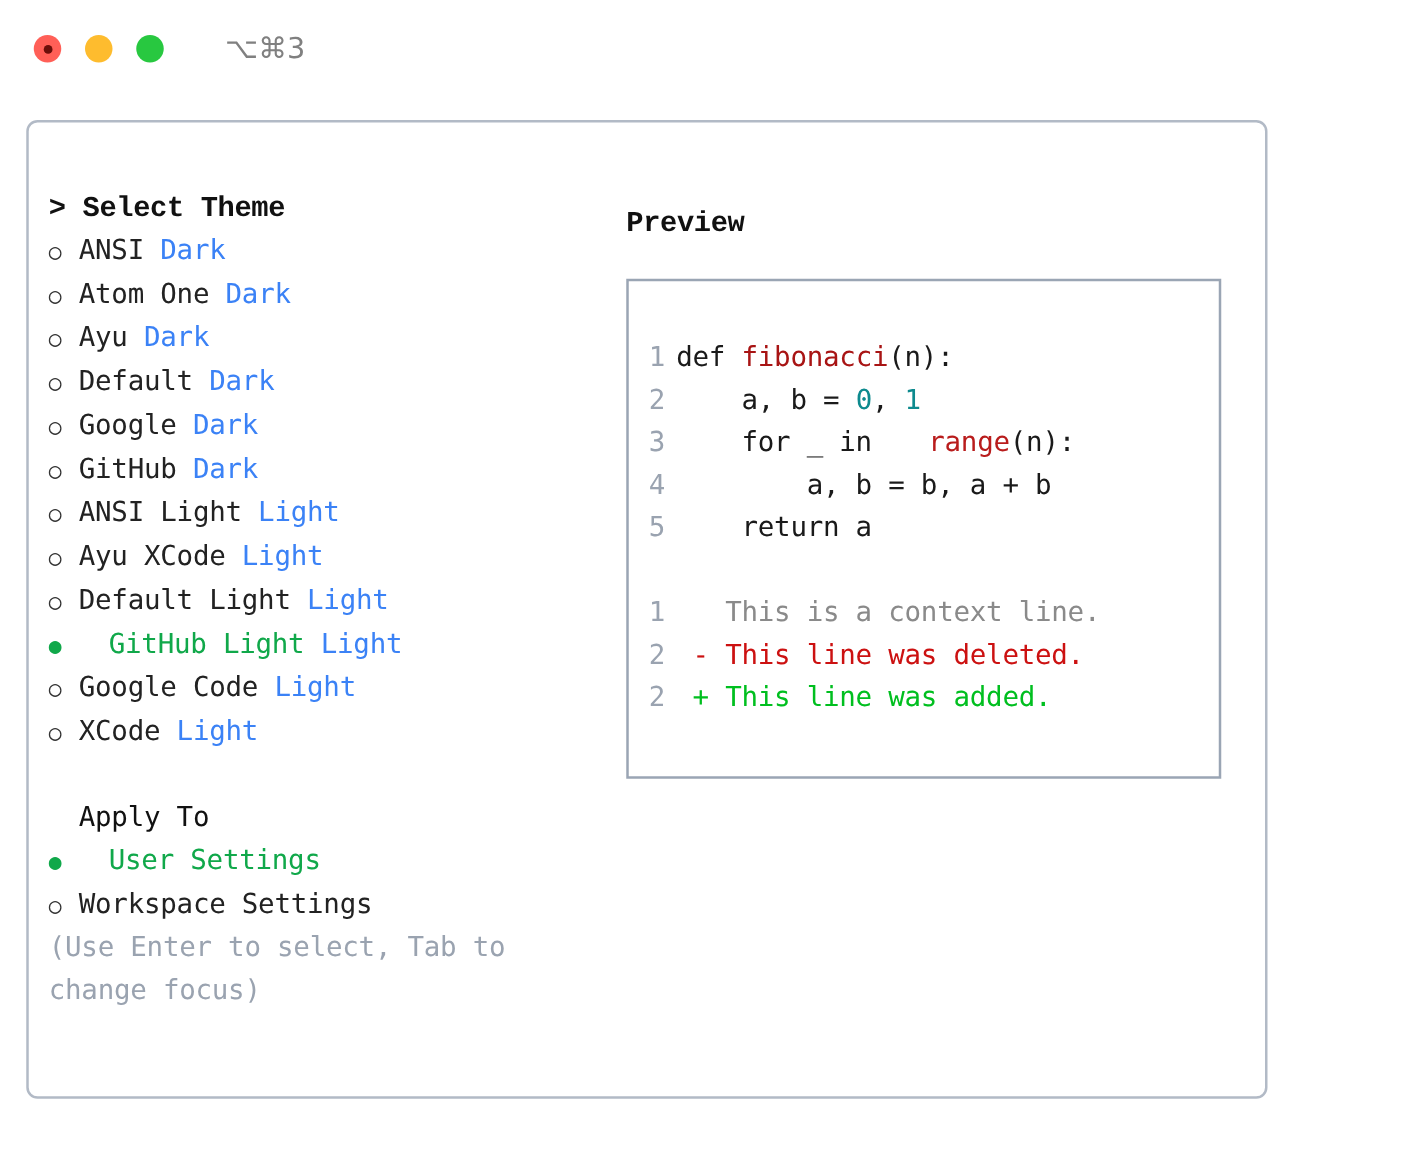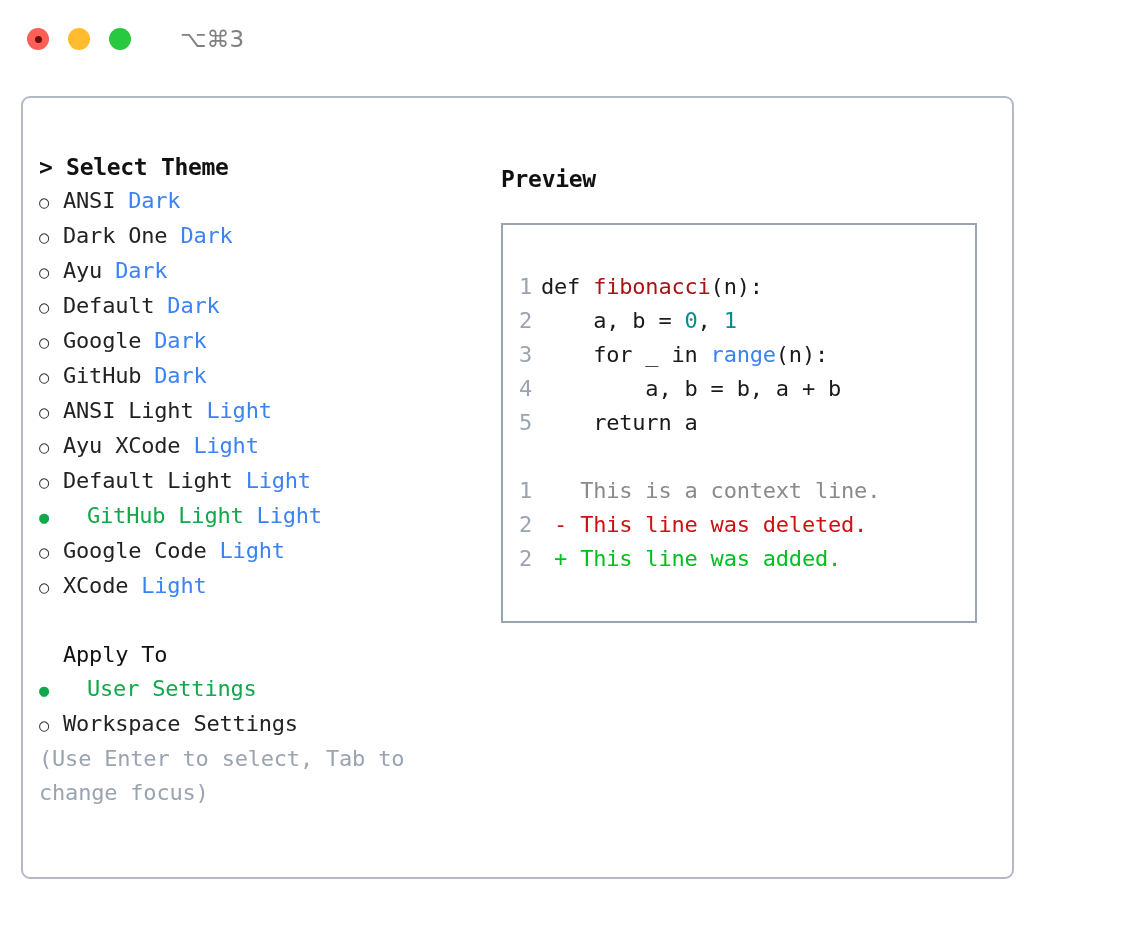--- a/index.html
+++ b/index.html
@@ -96,20 +96,21 @@
     width: 450px;
   }
 
   .section-header {
     font-size: 23px;
     font-weight: bold;
     color: #111111;
     line-height: 34px;
     white-space: pre;
     letter-spacing: -0.3px;
+    font-family: Liberation Mono, monospace;
   }
 
   .option-row {
     display: flex;
     align-items: baseline;
     line-height: 34px;
     font-size: 22px;
     white-space: pre;
     letter-spacing: -0.2px;
   }
@@ -175,21 +176,21 @@
     flex: 0 0 38px;
     text-align: right;
     color: #9aa3b0;
     padding-right: 9px;
   }
   .code-text { color: #1a1a1a; }
 
   .tok-plain  { color: #1a1a1a; }
   .tok-func   { color: #a81414; }
   .tok-num    { color: #0d8a8e; }
-  .tok-builtin{ color: #3b82f6; }
+  .tok-builtin{ color: #b91c1c; margin-left: 32px; }
 
   .diff-gap { height: 34px; }
 
   .diff-context { color: #8a8a8a; }
   .diff-del     { color: #cc1111; }
   .diff-add     { color: #00bf1f; }
 </style>
 </head>
 <body>
 
@@ -204,21 +205,21 @@
     <div class="shortcut">⌥⌘3</div>
   </div>
 
   <div class="panel">
     <div class="panel-inner">
 
       <div class="left-col">
         <div class="section-header">&gt; Select Theme</div>
         <div id="theme-list">
             <div class="option-row"><span class="bullet">○</span><span class="opt-label">ANSI</span><span class="opt-suffix"> Dark</span></div>
-            <div class="option-row"><span class="bullet">○</span><span class="opt-label">Dark One</span><span class="opt-suffix"> Dark</span></div>
+            <div class="option-row"><span class="bullet">○</span><span class="opt-label">Atom One</span><span class="opt-suffix"> Dark</span></div>
             <div class="option-row"><span class="bullet">○</span><span class="opt-label">Ayu</span><span class="opt-suffix"> Dark</span></div>
             <div class="option-row"><span class="bullet">○</span><span class="opt-label">Default</span><span class="opt-suffix"> Dark</span></div>
             <div class="option-row"><span class="bullet">○</span><span class="opt-label">Google</span><span class="opt-suffix"> Dark</span></div>
             <div class="option-row"><span class="bullet">○</span><span class="opt-label">GitHub</span><span class="opt-suffix"> Dark</span></div>
             <div class="option-row"><span class="bullet">○</span><span class="opt-label">ANSI Light</span><span class="opt-suffix"> Light</span></div>
             <div class="option-row"><span class="bullet">○</span><span class="opt-label">Ayu XCode</span><span class="opt-suffix"> Light</span></div>
             <div class="option-row"><span class="bullet">○</span><span class="opt-label">Default Light</span><span class="opt-suffix"> Light</span></div>
             <div class="option-row"><span class="bullet selected">●</span><span class="opt-label selected">GitHub Light</span><span class="opt-suffix"> Light</span></div>
             <div class="option-row"><span class="bullet">○</span><span class="opt-label">Google Code</span><span class="opt-suffix"> Light</span></div>
             <div class="option-row"><span class="bullet">○</span><span class="opt-label">XCode</span><span class="opt-suffix"> Light</span></div>

